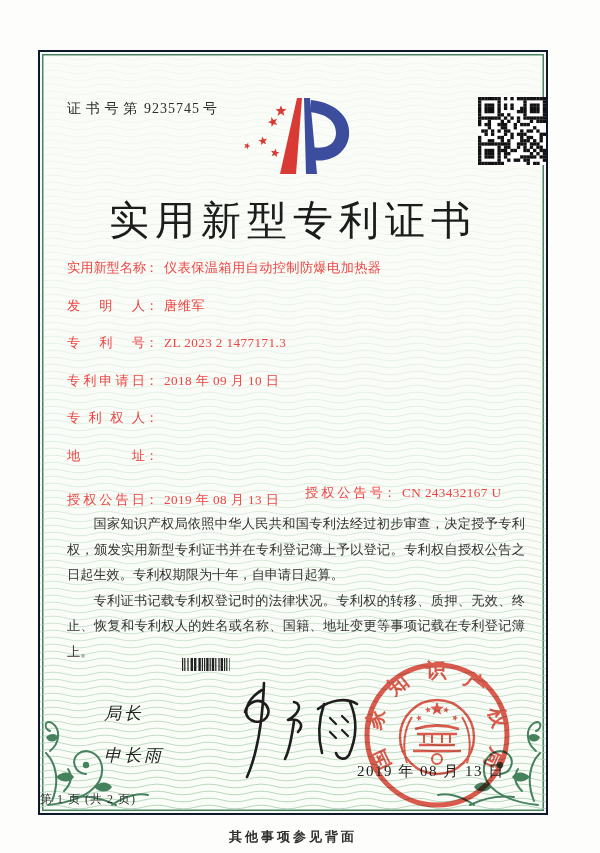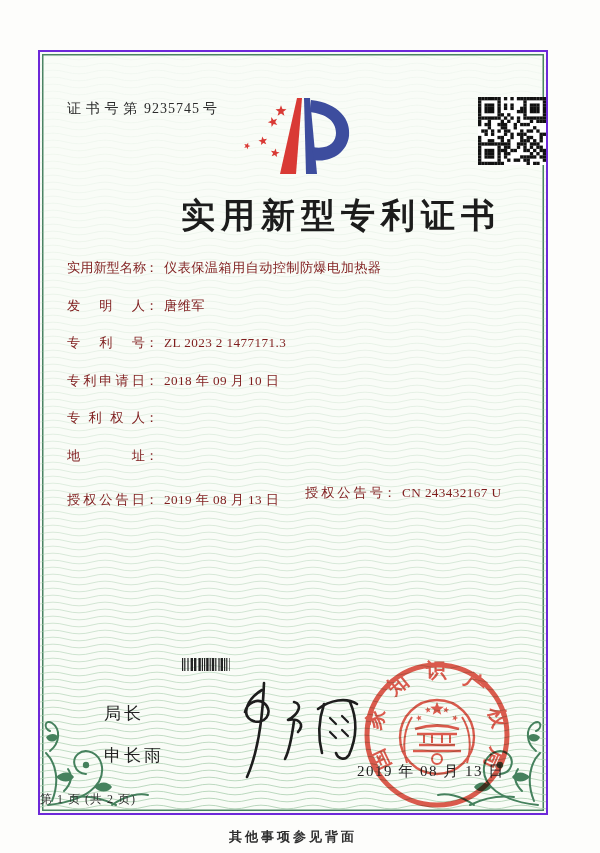--- a/index.html
+++ b/index.html
@@ -1,42 +1,42 @@
 <!DOCTYPE html>
 <html><head>
 <meta charset="utf-8">
 <style>
   html,body{margin:0;padding:0;background:#e9e9e6;font-family:"Liberation Serif","DejaVu Serif",serif;}
   .page{position:relative;width:600px;height:853px;background:#fdfdfb;margin:0 auto;overflow:hidden;box-shadow:0 0 6px rgba(0,0,0,.25);}
   .cert{position:absolute;left:38px;top:50px;width:510px;height:765px;box-sizing:border-box;
-        border:2px solid #6d28d9;box-shadow:inset 0 0 0 2px #f6faf5, inset 0 0 0 3.5px #4a8363;
+        border:2px solid #0f172a;box-shadow:inset 0 0 0 2px #f6faf5, inset 0 0 0 3.5px #4a8363;
         background:#f9fcf7;overflow:hidden;}
   .waves{position:absolute;left:0;top:0;z-index:0;}
   .corner{position:absolute;z-index:1;color:#45815d;}
   .corner.bl{left:2px;bottom:4px;}
   .corner.br{right:2px;bottom:4px;transform:scaleX(-1);}
   .cert-no{position:absolute;left:27px;top:48px;z-index:2;font-size:14px;color:#2b2b2b;}
   .cert-no .pfx{letter-spacing:.34em;}
   .cert-no .num{font-family:"Liberation Serif","DejaVu Serif",serif;letter-spacing:1px;margin-left:2px;}
   .cert-no .sfx{margin-left:3px;}
   .logo{position:absolute;left:197px;top:38px;z-index:2;}
   .qr{position:absolute;left:438px;top:45px;z-index:2;}
   .title{position:absolute;left:0;top:141px;width:100%;text-align:center;z-index:2;
-         font-size:34px;font-weight:bold;letter-spacing:6px;color:#1c1c1c;padding-left:48px;}
-  .fields{position:absolute;left:27px;top:207px;right:22px;z-index:2;font-size:13.2px;color:#7f1d1d;}
+         font-size:40px;font-weight:normal;letter-spacing:6px;color:#1c1c1c;}
+  .fields{position:absolute;left:27px;top:207px;right:22px;z-index:2;font-size:13.2px;color:#ef4444;}
   .frow{height:37.5px;display:flex;align-items:flex-start;line-height:18px;}
   .flabel{display:inline-block;width:5.9em;text-align:justify;text-align-last:justify;white-space:nowrap;}
   .fcolon{margin-right:6px;}
   .fvalue{letter-spacing:.4px;}
   .grant-left{display:flex;flex:0 0 238px;margin-top:7px;}
   .paras{position:absolute;left:27px;top:459px;width:458px;z-index:2;font-size:13.2px;color:#333;
          line-height:25.6px;text-align:justify;}
   .paras p{margin:0;text-indent:2em;}
   .barcode{position:absolute;left:142px;top:606px;z-index:2;}
-  .director{position:absolute;left:64px;top:641px;z-index:2;font-size:17px;color:#222;line-height:42px;letter-spacing:3px;}
+  .director{position:absolute;left:64px;top:641px;z-index:2;font-size:17px;color:#222;line-height:42px;letter-spacing:3px;font-style:italic;}
   .signature{position:absolute;left:178px;top:618px;z-index:3;color:#1d1d1d;}
   .seal{position:absolute;left:307px;top:593px;z-index:3;mix-blend-mode:multiply;opacity:.9;}
   .seal-date{position:absolute;left:317px;top:710px;z-index:4;font-size:15px;color:#1e1e1e;letter-spacing:1.5px;white-space:nowrap;}
   .page-no{position:absolute;left:0;bottom:5px;width:100%;text-align:left;z-index:2;font-size:12px;color:#333;letter-spacing:1px;}
   .back-note{position:absolute;left:38px;top:828px;width:510px;text-align:center;font-size:13px;color:#2e2e2e;letter-spacing:3px;font-weight:bold;}
 </style>
 </head>
 <body>
 
 <div class="page">
@@ -467,20 +467,24 @@
           <span class="flabel">授权公告日</span>
             <span class="fcolon">：</span>
             <span class="fvalue">2019 年 08 月 13 日</span>
         </span>
         <span>
           <span class="flabel">授权公告号</span><span class="fcolon">：</span><span class="fvalue">CN 243432167 U</span>
         </span>
       </div>
     </div>
 
+    <div class="paras">
+      <p>国家知识产权局依照中华人民共和国专利法经过初步审查，决定授予专利权，颁发实用新型专利证书并在专利登记簿上予以登记。专利权自授权公告之日起生效。专利权期限为十年，自申请日起算。</p>
+      <p>专利证书记载专利权登记时的法律状况。专利权的转移、质押、无效、终止、恢复和专利权人的姓名或名称、国籍、地址变更等事项记载在专利登记簿上。</p>
+    </div>
 
     <svg class="barcode" id="barcode" width="48" height="13">
         <rect x="0.0" y="0" width="1.2" height="13" fill="#222"></rect>
         <rect x="2.2" y="0" width="1.2" height="13" fill="#222"></rect>
         <rect x="5.4" y="0" width="1.2" height="13" fill="#222"></rect>
         <rect x="8.6" y="0" width="2.4" height="13" fill="#222"></rect>
         <rect x="12.0" y="0" width="2.4" height="13" fill="#222"></rect>
         <rect x="16.4" y="0" width="2.4" height="13" fill="#222"></rect>
         <rect x="19.8" y="0" width="1.2" height="13" fill="#222"></rect>
         <rect x="22.0" y="0" width="1.2" height="13" fill="#222"></rect>

